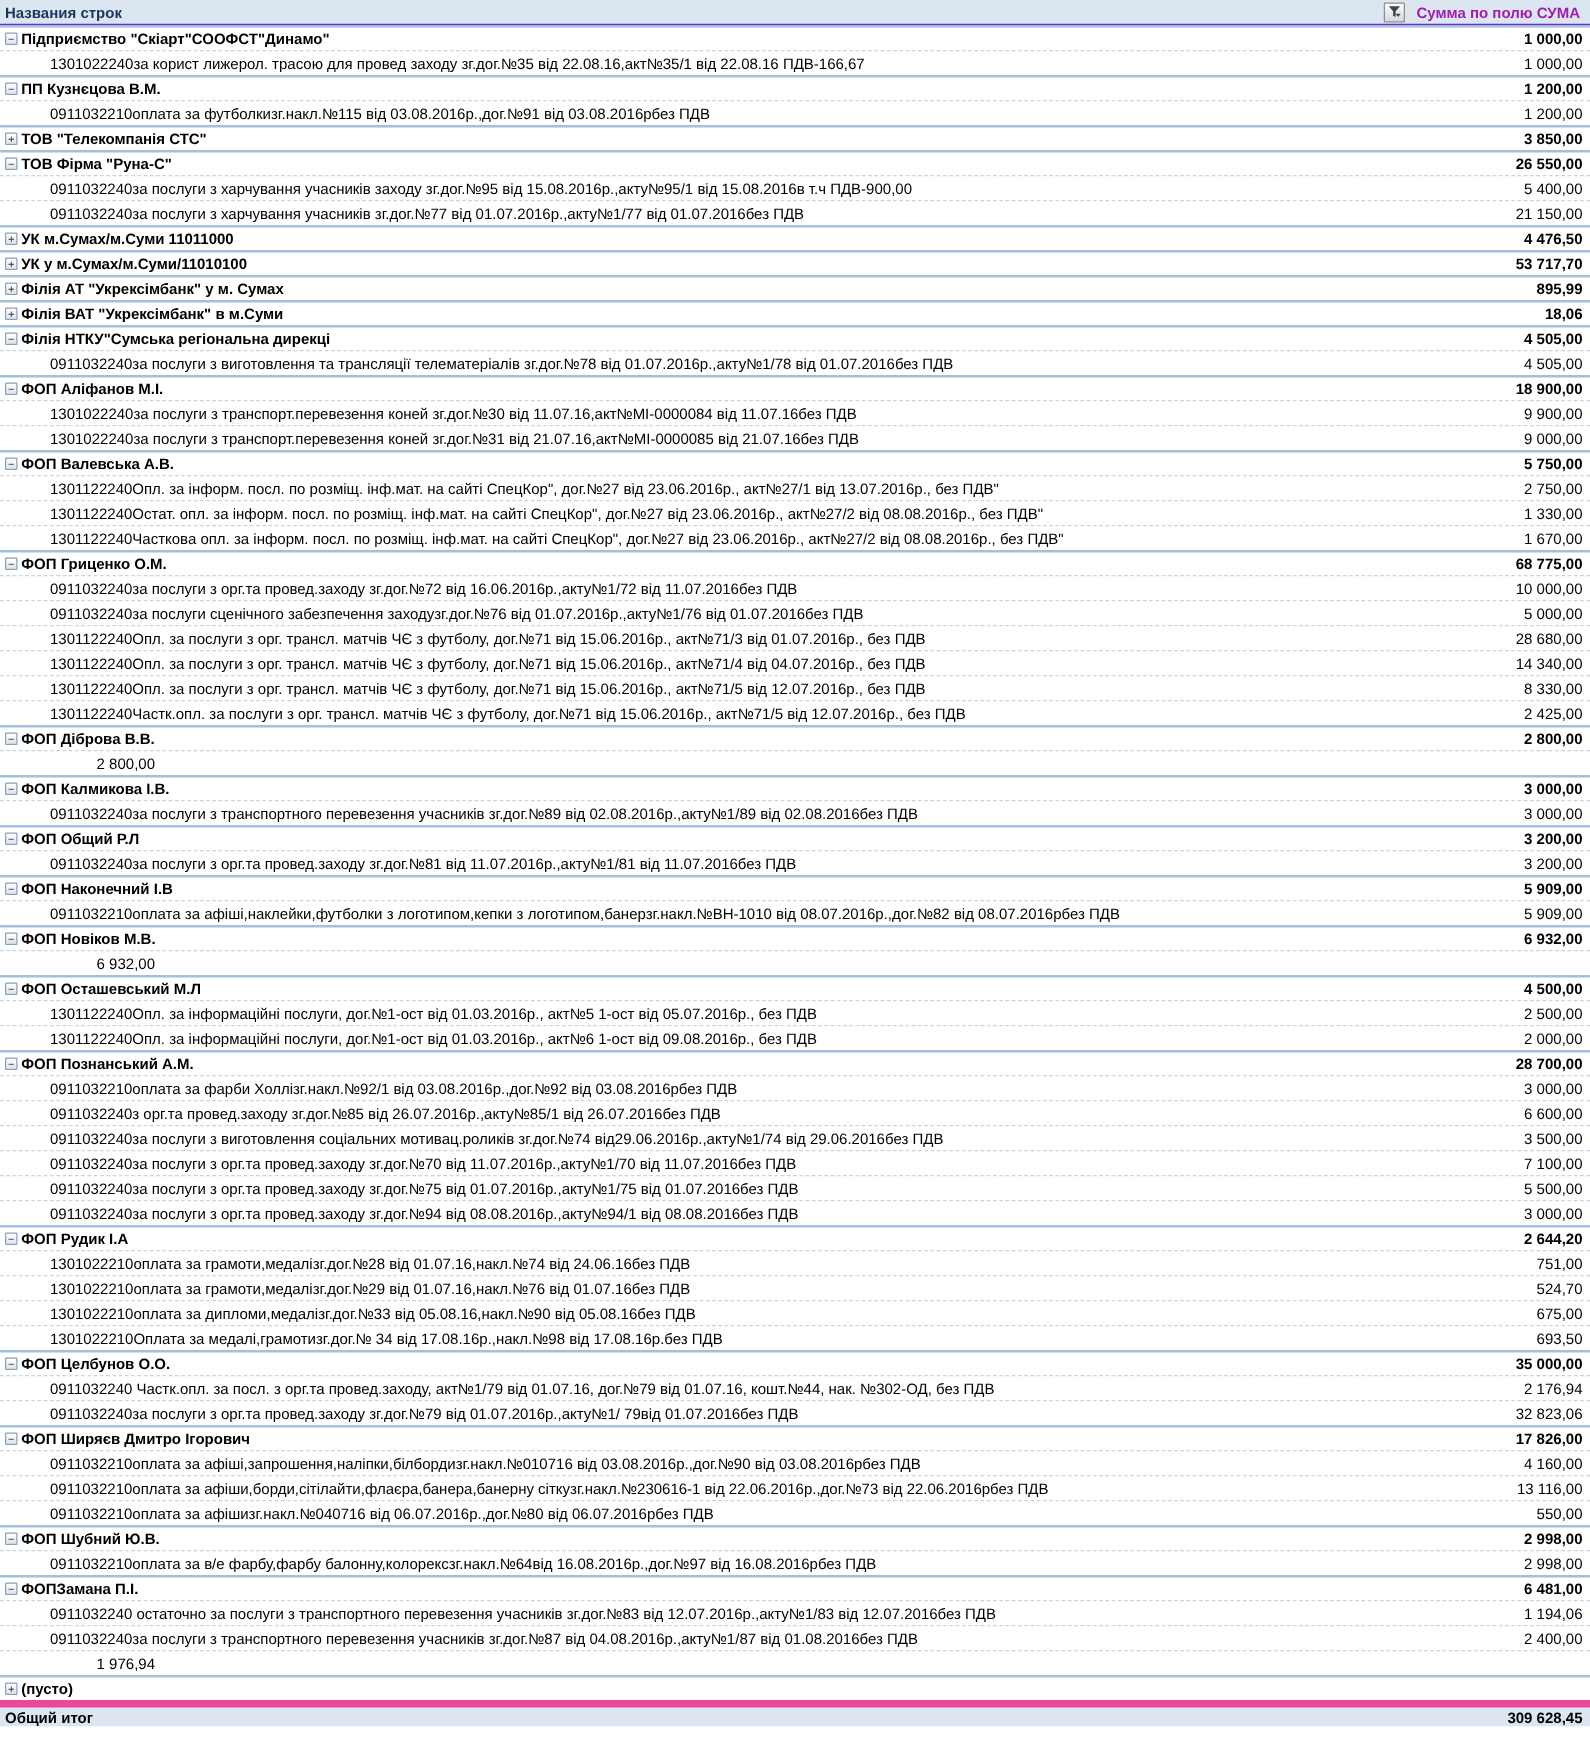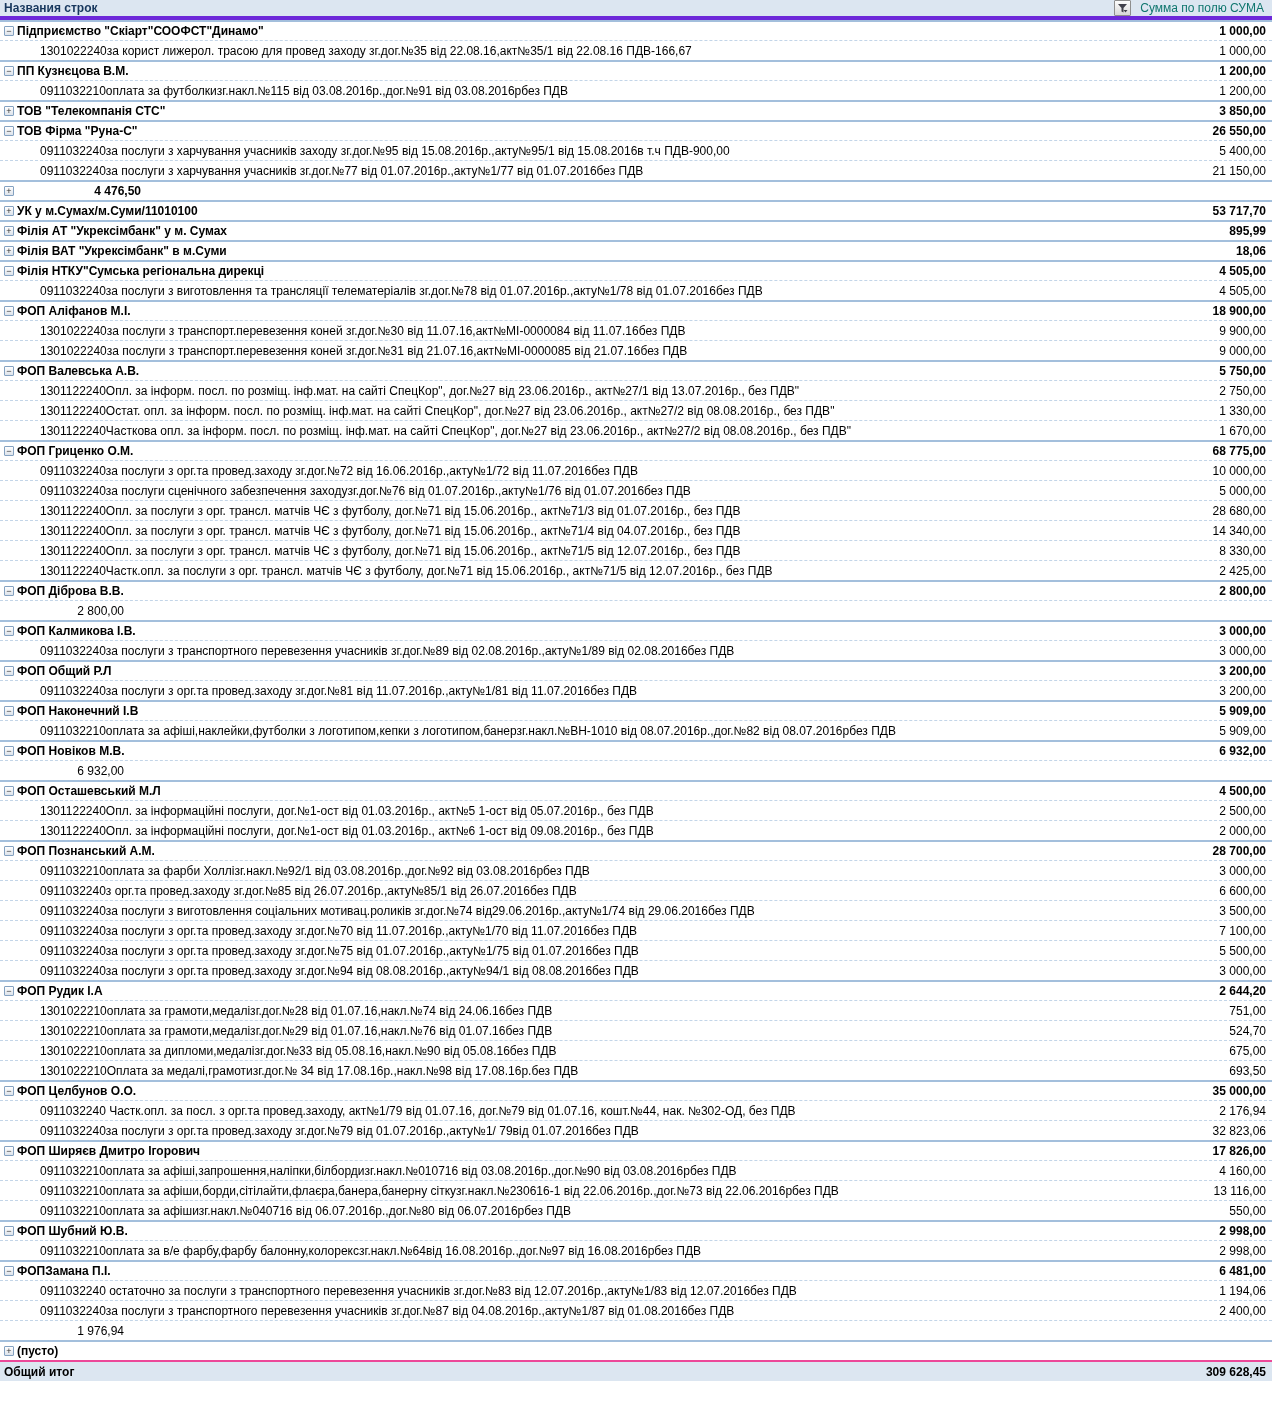--- a/index.html
+++ b/index.html
@@ -14,26 +14,26 @@
     display:flex; align-items:center;
     height:20px; white-space:nowrap; overflow:hidden;
     border-top:1px dashed #c3d5e8;
     background:#fff;
   }
   .row.group { border-top:2px solid #a3bfdc; font-weight:bold; height:20px; }
   .row.header {
     border-top:none;
     background:#dce6f1;
     font-weight:bold; color:#17375d;
-    border-bottom:4px solid #6d28d9;
+    border-bottom:1px solid #6d28d9;
   }
   .row.footer {
     background:#dce6f1;
     font-weight:bold;
-    border-top:2px solid #ec4899;
+    border-top:6px solid #ec4899;
     height:21px;
   }
   .lbl { flex:1; overflow:hidden; text-overflow:clip; padding-left:4px; }
   .row.detail .lbl { padding-left:40px; }
   .row.group .lbl { padding-left:4px; }
   .val { width:130px; text-align:right; padding-right:6px; flex:none; }
   .expander {
     flex:none;
     display:inline-flex; align-items:center; justify-content:center;
     width:10px; height:10px; margin-left:4px; margin-right:3px;
@@ -46,21 +46,21 @@
   .hdr-left { flex:1; padding-left:4px; }
   .hdr-right { display:flex; align-items:center; padding-right:8px; }
   .filter-btn {
     width:17px; height:16px; margin-right:9px;
     border:1px solid #8e8e8e; border-radius:1px;
     background:linear-gradient(#fdfdfd,#d8d8d8);
     display:inline-flex; align-items:center; justify-content:center;
     padding:0; cursor:pointer;
   }
   .filter-btn svg { display:block; }
-  .hdr-value { font-weight:normal; color:#0f766e; }
+  .hdr-value { font-weight:bold; color:#a21caf; }
 </style>
 </head>
 <body>
 
 <div class="pivot">
 
   <div class="row header">
     <div class="hdr-left">Названия строк</div>
     <div class="hdr-right">
       <button class="filter-btn">
@@ -105,20 +105,21 @@
       <div class="row detail">
         <span class="lbl">0911032240за  послуги з харчування учасників заходу зг.дог.№95 від 15.08.2016р.,акту№95/1 від 15.08.2016в т.ч ПДВ-900,00</span>
         <span class="val">5 400,00</span>
       </div>
       <div class="row detail">
         <span class="lbl">0911032240за  послуги з харчування учасників зг.дог.№77 від 01.07.2016р.,акту№1/77 від 01.07.2016без ПДВ</span>
         <span class="val">21 150,00</span>
       </div>
       <div class="row group">
         <span class="expander">+</span>
+        <span class="lbl">УК м.Сумах/м.Суми 11011000</span>
         <span class="val">4 476,50</span>
       </div>
       <div class="row group">
         <span class="expander">+</span>
         <span class="lbl">УК у м.Сумах/м.Суми/11010100</span>
         <span class="val">53 717,70</span>
       </div>
       <div class="row group">
         <span class="expander">+</span>
         <span class="lbl">Філія АТ "Укрексімбанк" у м. Сумах</span>

